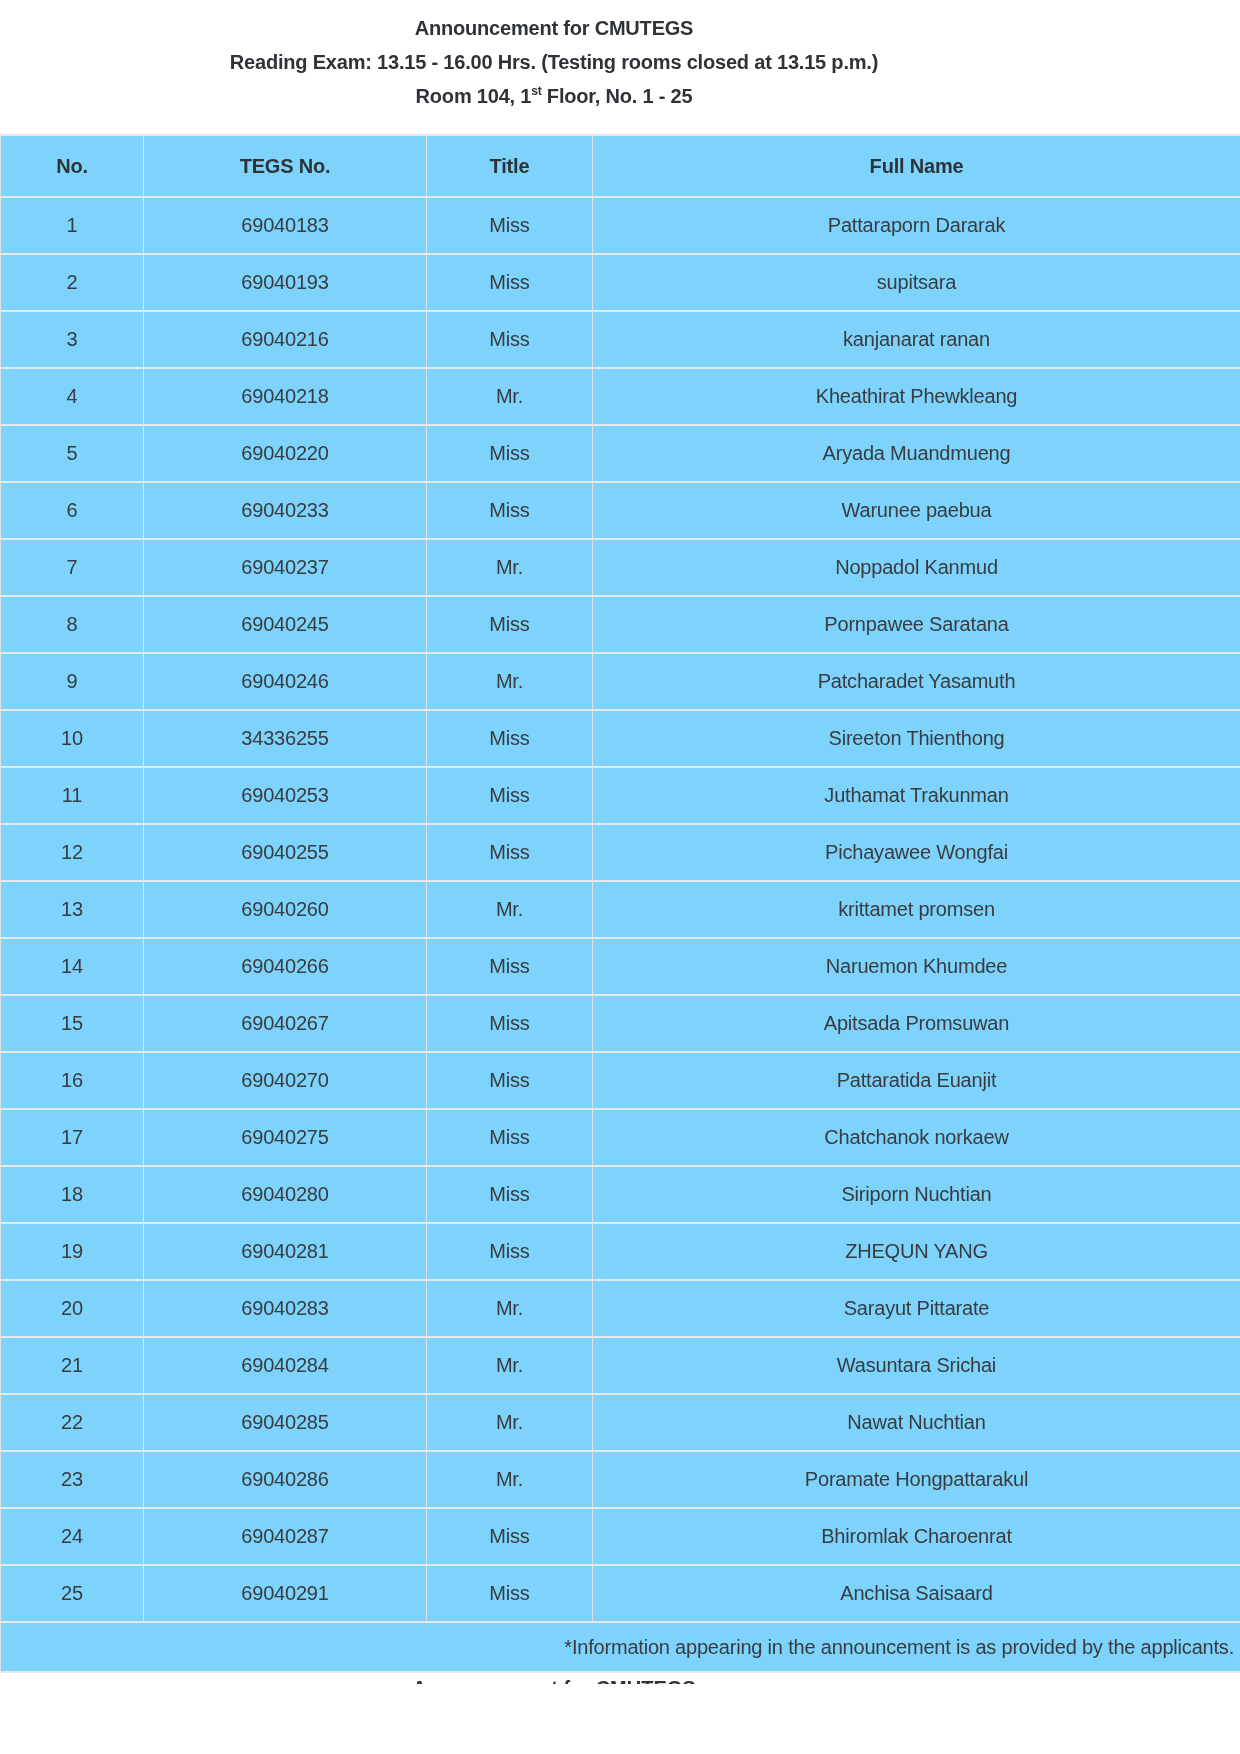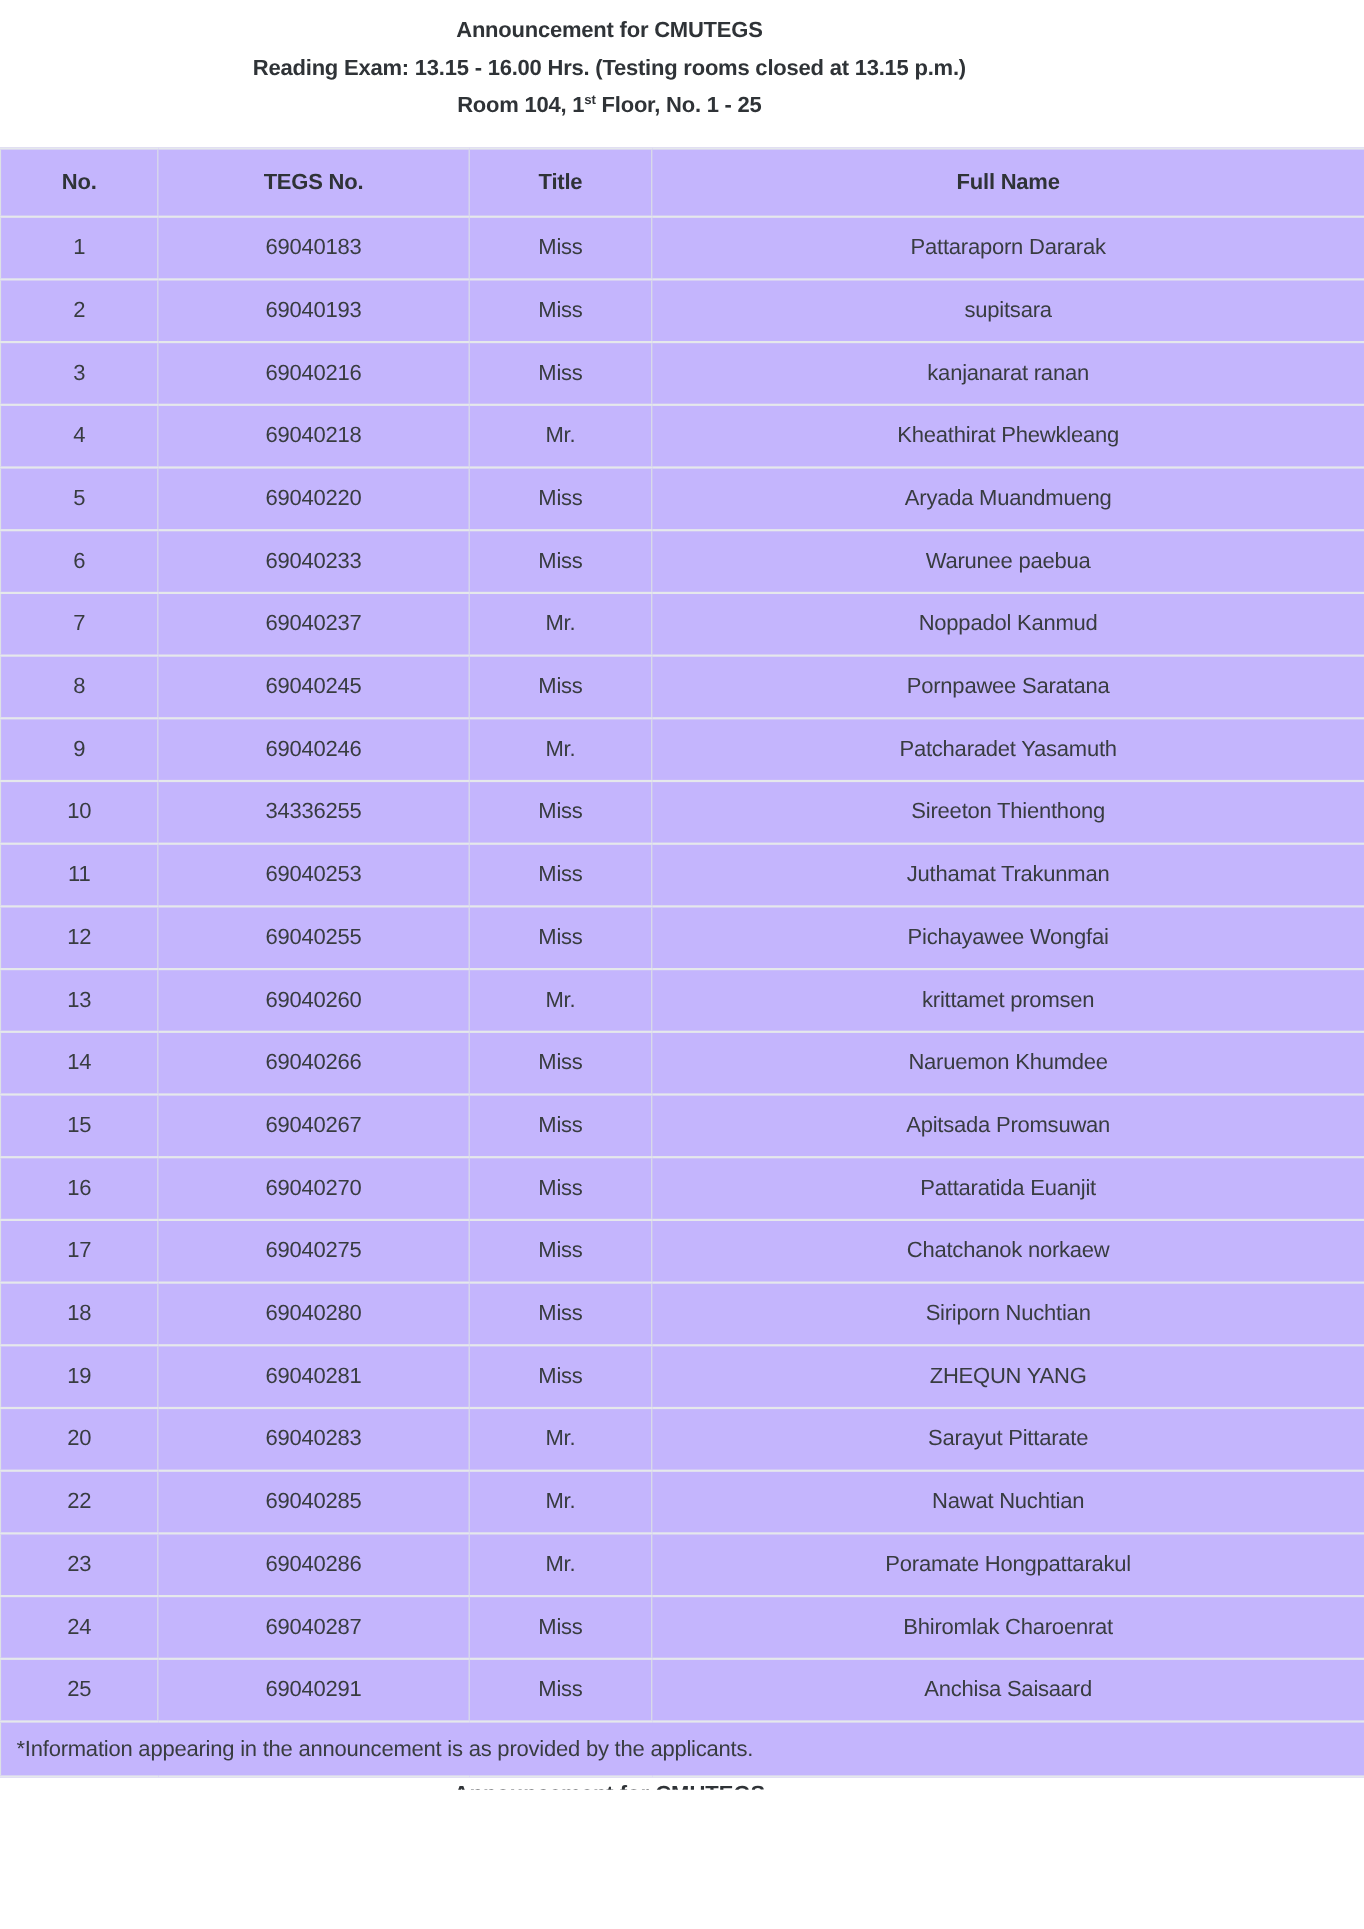--- a/index.html
+++ b/index.html
@@ -31,21 +31,21 @@
     font-size: 12px;
     vertical-align: super;
     line-height: 0;
   }
 
   
   table.roster {
     width: 1240px;
     table-layout: fixed;
     border-collapse: collapse;
-    background: #c4b5fd;
+    background: #7dd3fc;
   }
   col.c-no   { width: 143px; }
   col.c-tegs { width: 283px; }
   col.c-title{ width: 166px; }
   col.c-name { width: 648px; }
 
   table.roster th,
   table.roster td {
     border-left: 1px solid #dde1e5;
     border-right: 1px solid #dde1e5;
@@ -64,21 +64,21 @@
     font-weight: bold;
     color: #2f3337;
   }
   table.roster tbody td {
     height: 55px;
     font-weight: normal;
     color: #383c40;
   }
   table.roster tfoot td.footnote {
     height: 48px;
-    text-align: left;
+    text-align: right;
     padding-left: 14px;
     font-weight: normal;
     color: #383c40;
   }
 
   
   .next-page-clip {
     height: 11px;
     overflow: hidden;
     text-align: center;
@@ -233,20 +233,26 @@
           <td>Miss</td>
           <td>ZHEQUN YANG</td>
         </tr>
         <tr>
           <td>20</td>
           <td>69040283</td>
           <td>Mr.</td>
           <td>Sarayut Pittarate</td>
         </tr>
         <tr>
+          <td>21</td>
+          <td>69040284</td>
+          <td>Mr.</td>
+          <td>Wasuntara Srichai</td>
+        </tr>
+        <tr>
           <td>22</td>
           <td>69040285</td>
           <td>Mr.</td>
           <td>Nawat Nuchtian</td>
         </tr>
         <tr>
           <td>23</td>
           <td>69040286</td>
           <td>Mr.</td>
           <td>Poramate Hongpattarakul</td>

